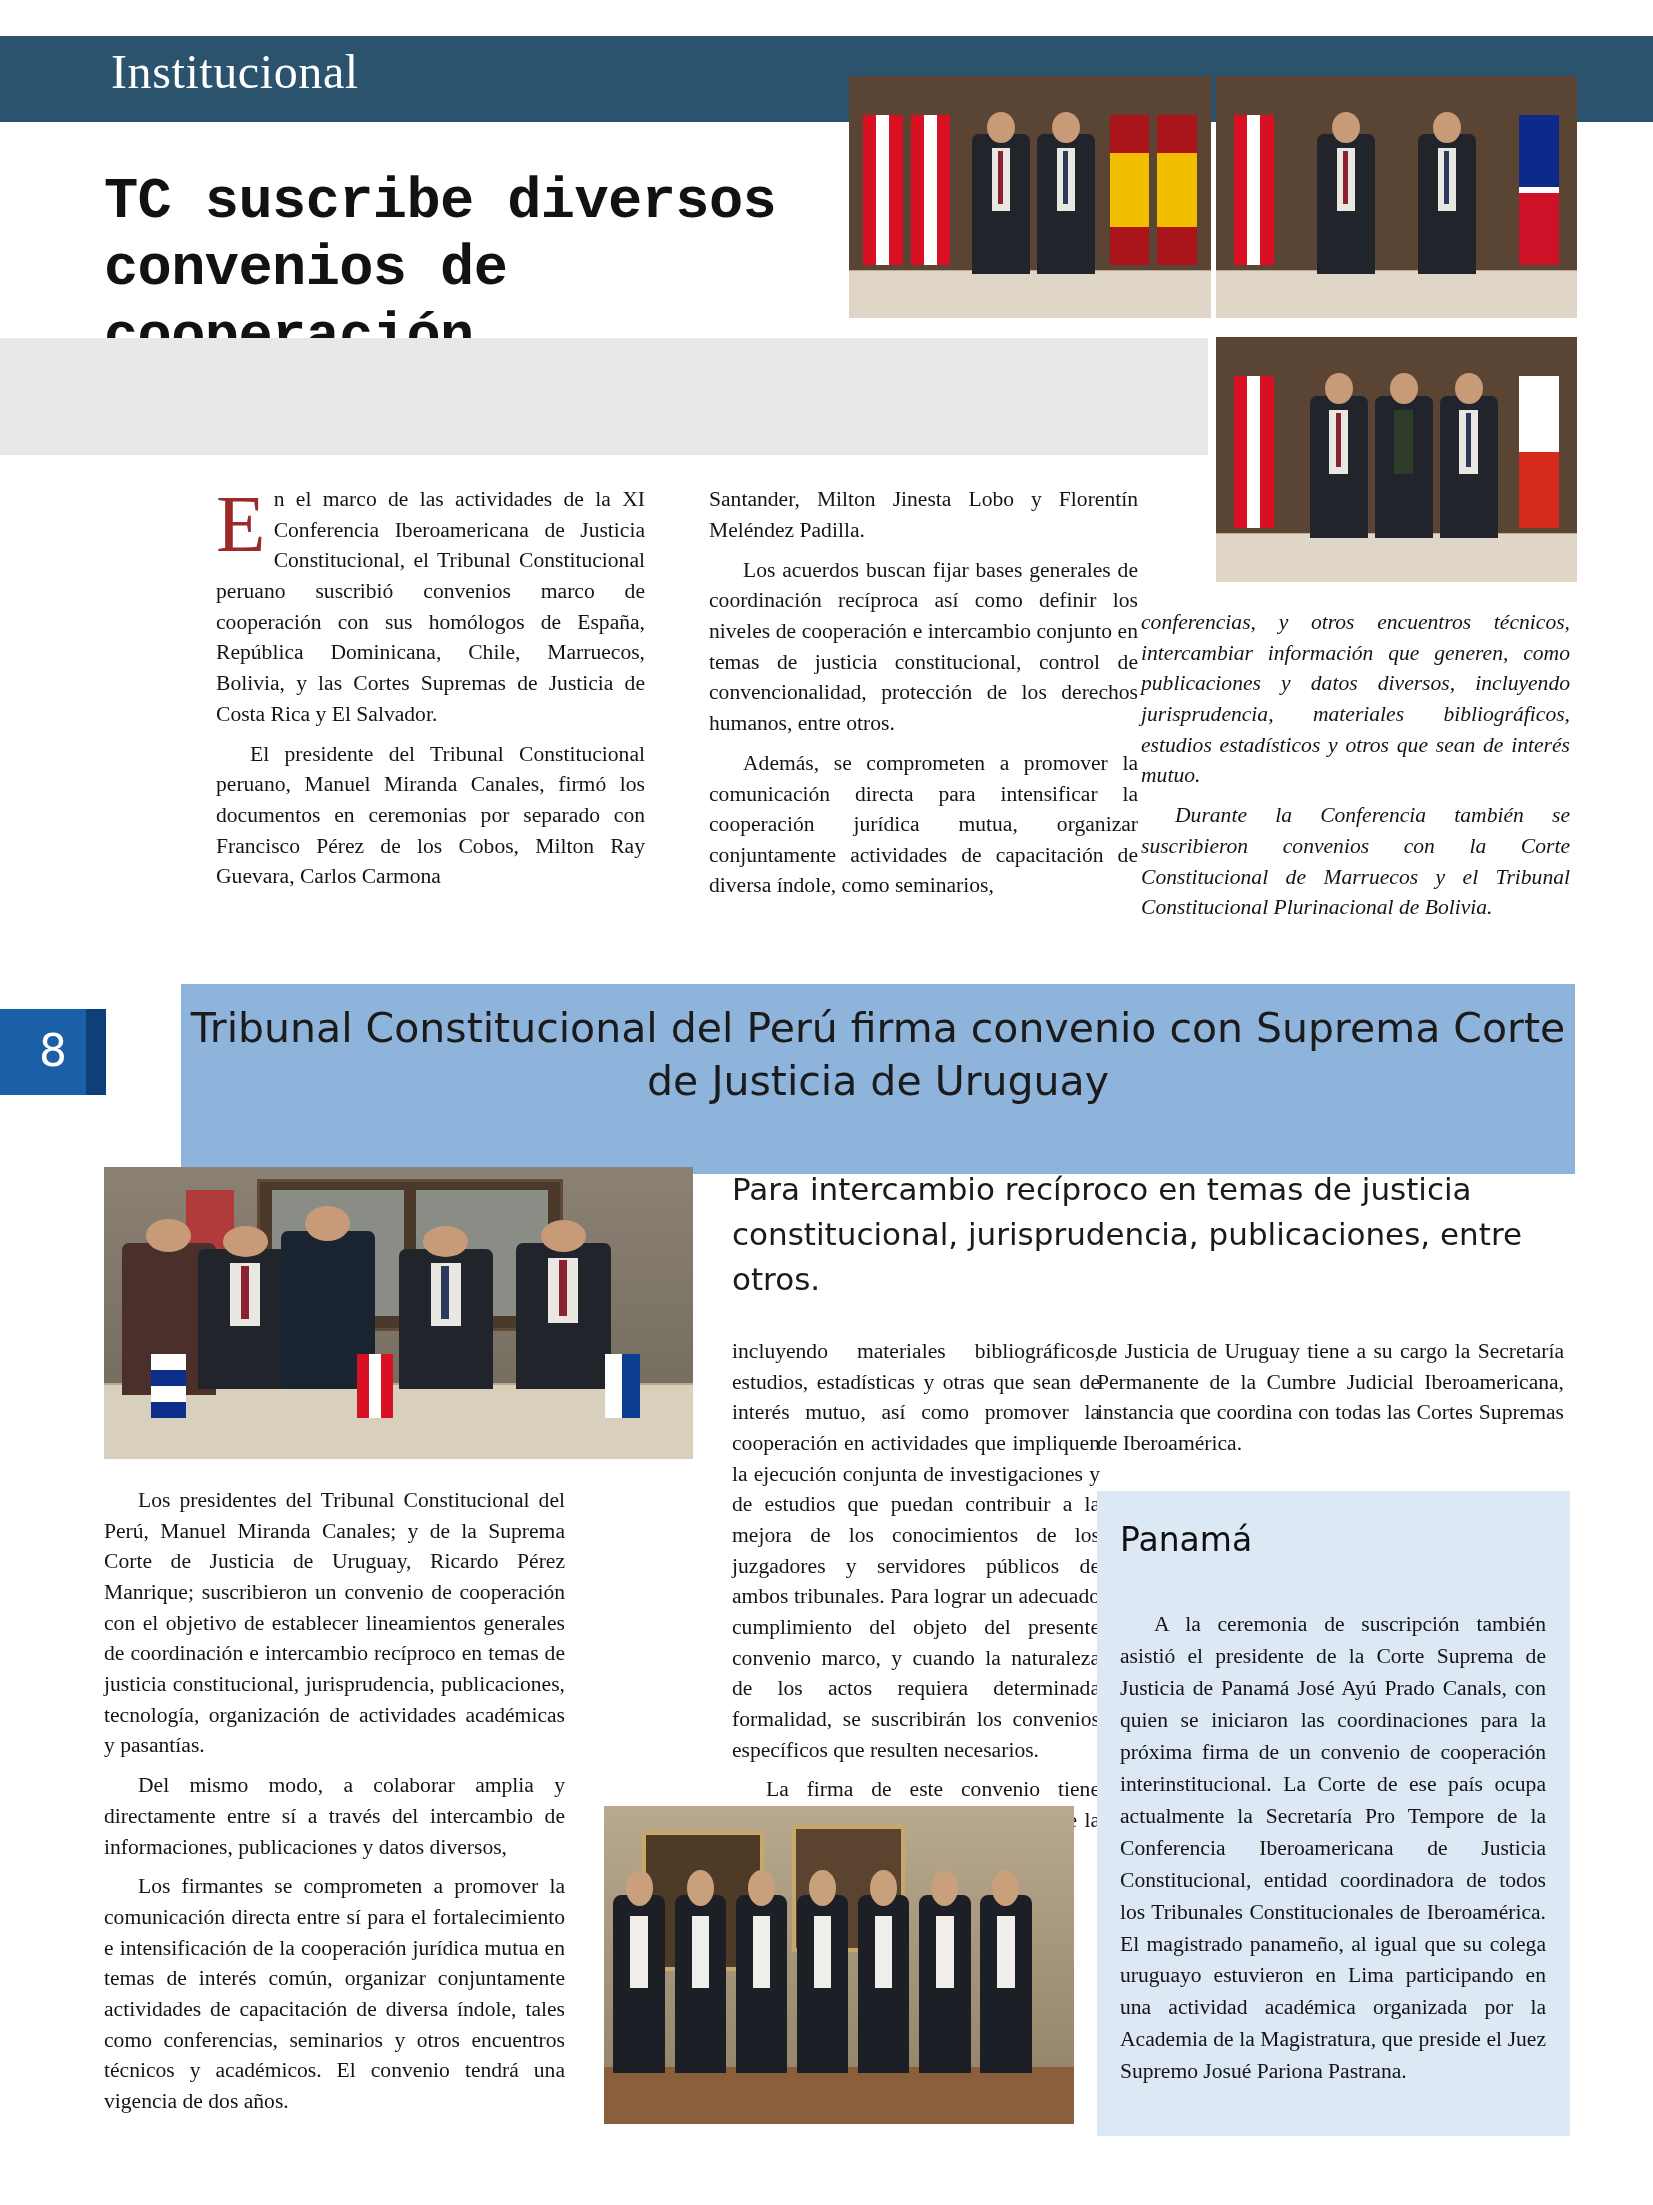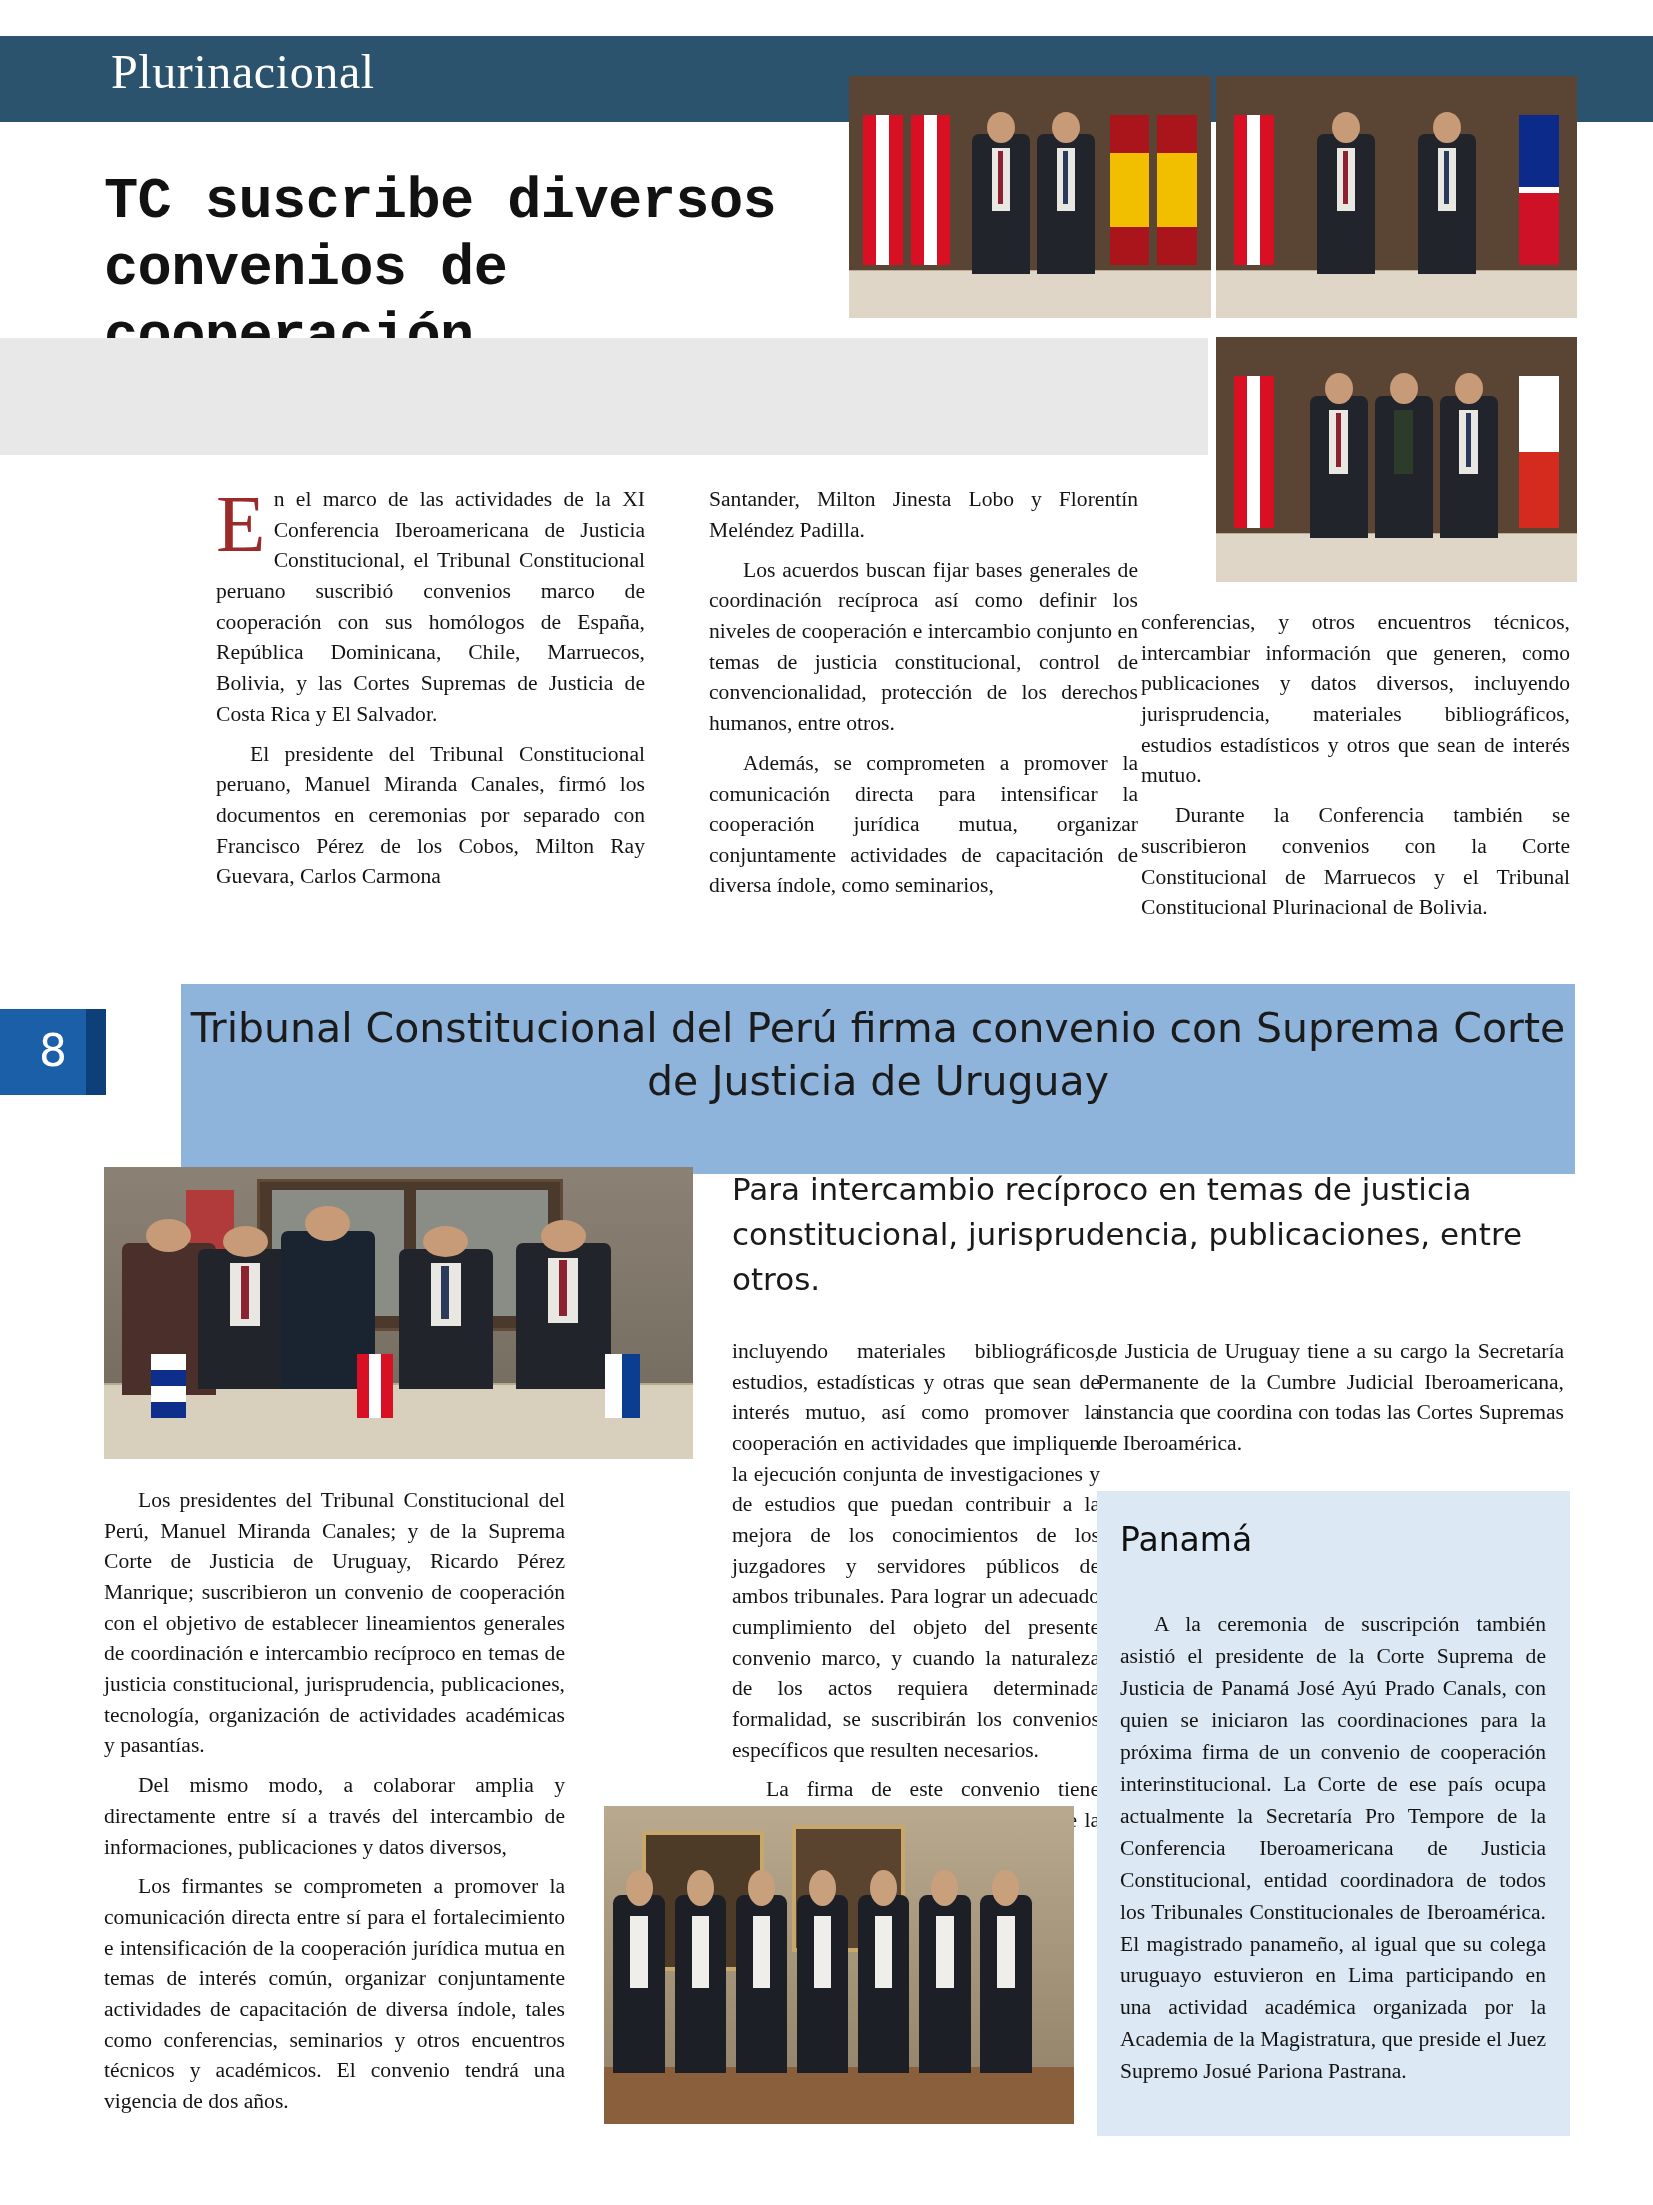--- a/index.html
+++ b/index.html
@@ -91,21 +91,21 @@
     font-size: 21.6px;
     line-height: 1.42;
     color: #141414;
     text-align: justify;
   }
   .col p { margin-bottom: 9.3px; text-indent: 34px; }
   .col p.noindent { text-indent: 0; }
 
   #col-a { left: 216px; top: 484px; width: 429px; }
   #col-b { left: 709px; top: 484px; width: 429px; }
-  #col-c { left: 1141px; top: 607px; width: 429px; }
+  #col-c { left: 1141px; top: 607px; width: 429px; font-style: italic; }
 
   .dropcap {
     float: left;
     font-family: "Liberation Serif", serif;
     font-size: 81px;
     line-height: 0.86;
     color: #9c2a2a;
     padding: 3.5px 8.2px 0 0;
     margin-top: 2.3px;
   }
@@ -211,21 +211,21 @@
   .rp { position:absolute; bottom:0; width:11%; height:100%; background:#1d1f26; border-radius:8.2px 8.2px 0 0; }
   .rp .h { position:absolute; left:24%; top:-14%; width:52%; height:20%; background:#c9a07c; border-radius:50%; }
   .rp .s { position:absolute; left:33%; top:12%; width:34%; height:40%; background:#efeeea; }
 </style>
 </head>
 <body>
 
 <div class="page">
 
   <div class="header-band"></div>
-  <div class="header-title">Plurinacional</div>
+  <div class="header-title">Institucional</div>
 
   <div class="headline">TC suscribe diversos convenios de cooperación</div>
 
   <div class="subhead-band"></div>
 
   <div class="photo" id="photo-1">
     <div class="curtain"></div>
     <div class="table"></div>
     <div class="flag" style="left:4%;background:linear-gradient(90deg,#d91023 0%,#d91023 33%,#ffffff 33%,#ffffff 66%,#d91023 66%);"></div>
     <div class="flag" style="left:17%;background:linear-gradient(90deg,#d91023 0%,#d91023 33%,#ffffff 33%,#ffffff 66%,#d91023 66%);"></div>

